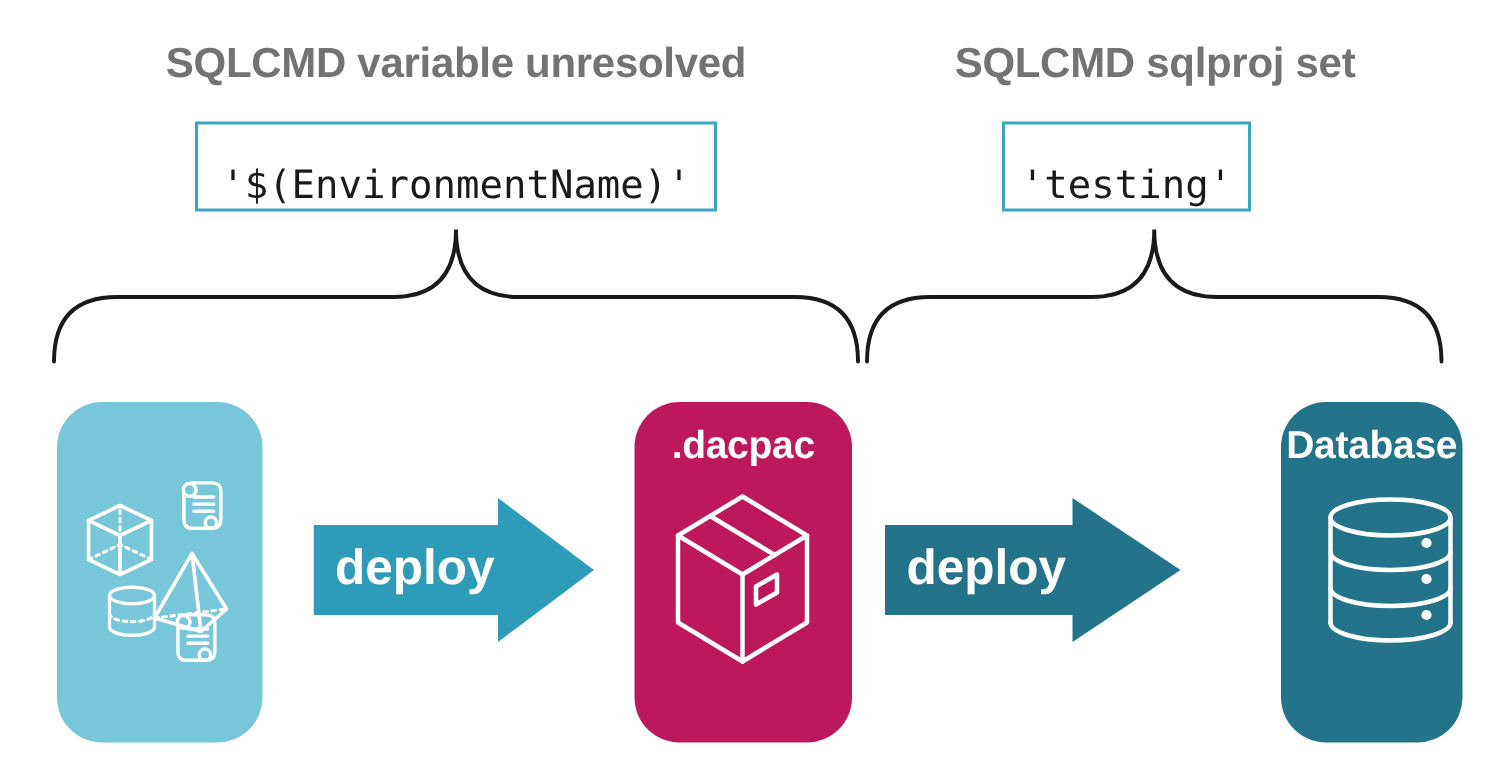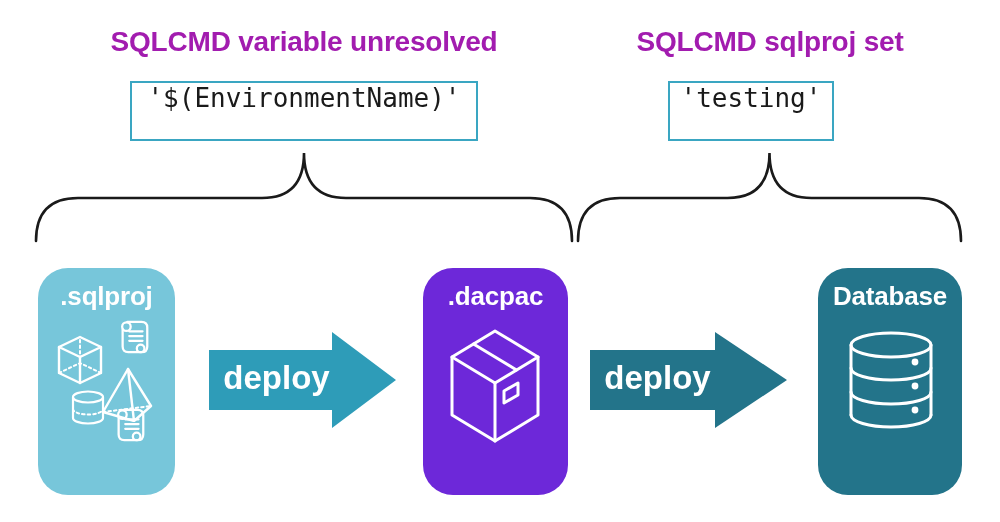--- a/index.html
+++ b/index.html
@@ -2,45 +2,45 @@
 <html><head>
 <meta charset="utf-8">
 <style>
   html,body{margin:0;padding:0;background:#ffffff;}
   .canvas{
     position:relative;width:1000px;height:522px;background:#ffffff;
     font-family:"Liberation Sans",sans-serif;overflow:hidden;
   }
   .heading{
     position:absolute;top:26px;transform:translateX(-50%);
-    font-size:28px;font-weight:700;color:#a21caf;white-space:nowrap;letter-spacing:-0.2px;
+    font-size:28px;font-weight:700;color:#737373;white-space:nowrap;letter-spacing:-0.2px;
   }
   .heading.left{left:304px;}
   .heading.right{left:770px;}
   .codebox{
     position:absolute;top:81px;height:60px;border:2.5px solid #3aa6c2;background:#ffffff;
-    display:flex;align-items:flex-start;justify-content:center;box-sizing:border-box;
+    display:flex;align-items:flex-end;justify-content:center;box-sizing:border-box;
   }
   .codebox.left{left:130px;width:348px;}
   .codebox.right{left:668px;width:166px;}
   .codebox span{
     font-family:"DejaVu Sans Mono","Liberation Mono",monospace;
     font-size:26px;color:#1a1a1a;white-space:pre;
   }
   .braces{position:absolute;left:0;top:0;pointer-events:none;}
   .node{
     position:absolute;top:268px;height:227px;border-radius:30px;box-sizing:border-box;
   }
   .node-label{
     position:absolute;top:13px;left:0;right:0;text-align:center;
     color:#ffffff;font-size:26px;font-weight:700;letter-spacing:-0.2px;
   }
   .node.sqlproj{left:38px;width:137px;}
   .node.dacpac{left:423px;width:145px;}
-  .node.database{left:818px;width:144px;}
+  .node.database{left:854px;width:121px;}
   .icon{position:absolute;}
   .icon path,.icon ellipse,.icon circle,.icon rect{
     fill:none;stroke:#ffffff;stroke-linecap:round;stroke-linejoin:round;
   }
   .arrow{position:absolute;top:332px;height:96px;}
   .arrow.build{left:209px;width:187px;}
   .arrow.deploy{left:590px;width:197px;}
   .arrow svg{position:absolute;left:0;top:0;}
   .arrow-label{
     position:absolute;top:50%;transform:translateY(-54%);
@@ -61,21 +61,20 @@
   <div class="codebox right">
     <span>'testing'</span>
   </div>
 
   <svg class="braces" width="1000" height="522" viewBox="0 0 1000 522">
     <path d="M36,241 Q36,198 78,198 L262,198 Q304,198 304,153 Q304,198 346,198 L530,198 Q572,198 572,241" fill="none" stroke="#1a1a1a" stroke-width="2.6" stroke-linecap="round"></path>
     <path d="M578,241 Q578,198 620,198 L727.5,198 Q769.5,198 769.5,153 Q769.5,198 811.5,198 L919,198 Q961,198 961,241" fill="none" stroke="#1a1a1a" stroke-width="2.6" stroke-linecap="round"></path>
   </svg>
 
   <div class="node sqlproj" style="background-color: rgb(119, 198, 218);">
-    <div class="node-label">.sqlproj</div>
 
     <svg class="icon" style="left:78px;top:50px" width="36" height="40" viewBox="0 0 38 42">
       <path stroke-width="2.4" d="M12,4 H27 C31,4 33,6 33,10 V30 C33,34 31,36 27,36 H13 C9,36 7,34 7,30 V12"></path>
       <circle stroke-width="2.4" cx="11" cy="9" r="4.5"></circle>
       <circle stroke-width="2.4" cx="26" cy="32" r="4"></circle>
       <path stroke-width="2.4" d="M14,14 H28 M14,19 H28 M14,24 H28"></path>
     </svg>
 
     <svg class="icon" style="left:18px;top:66px" width="48" height="52" viewBox="0 0 48 52">
       <path stroke-width="2.4" d="M24,3 L45,13 L24,23 L3,13 Z"></path>
@@ -105,21 +104,21 @@
     </svg>
   </div>
 
   <div class="arrow build">
     <svg width="187" height="96" viewBox="0 0 187 96">
       <polygon points="0,18 123,18 123,0 187,48 123,96 123,78 0,78" style="fill: rgb(46, 156, 184);"></polygon>
     </svg>
     <span class="arrow-label">deploy</span>
   </div>
 
-  <div class="node dacpac" style="background-color: #6d28d9;">
+  <div class="node dacpac" style="background-color: #be185d;">
     <div class="node-label">.dacpac</div>
     <svg class="icon" style="left:25px;top:59px" width="94" height="118" viewBox="0 0 94 118">
       <path stroke-width="3" d="M47,4 L90,30 L47,56 L4,30 Z"></path>
       <path stroke-width="3" d="M4,30 V88 L47,114 L90,88 V30"></path>
       <path stroke-width="3" d="M47,56 V114"></path>
       <path stroke-width="3" d="M25.5,17 L68.5,43"></path>
       <path stroke-width="3" d="M56,64 L70,56 V68 L56,76 Z"></path>
     </svg>
   </div>
 

